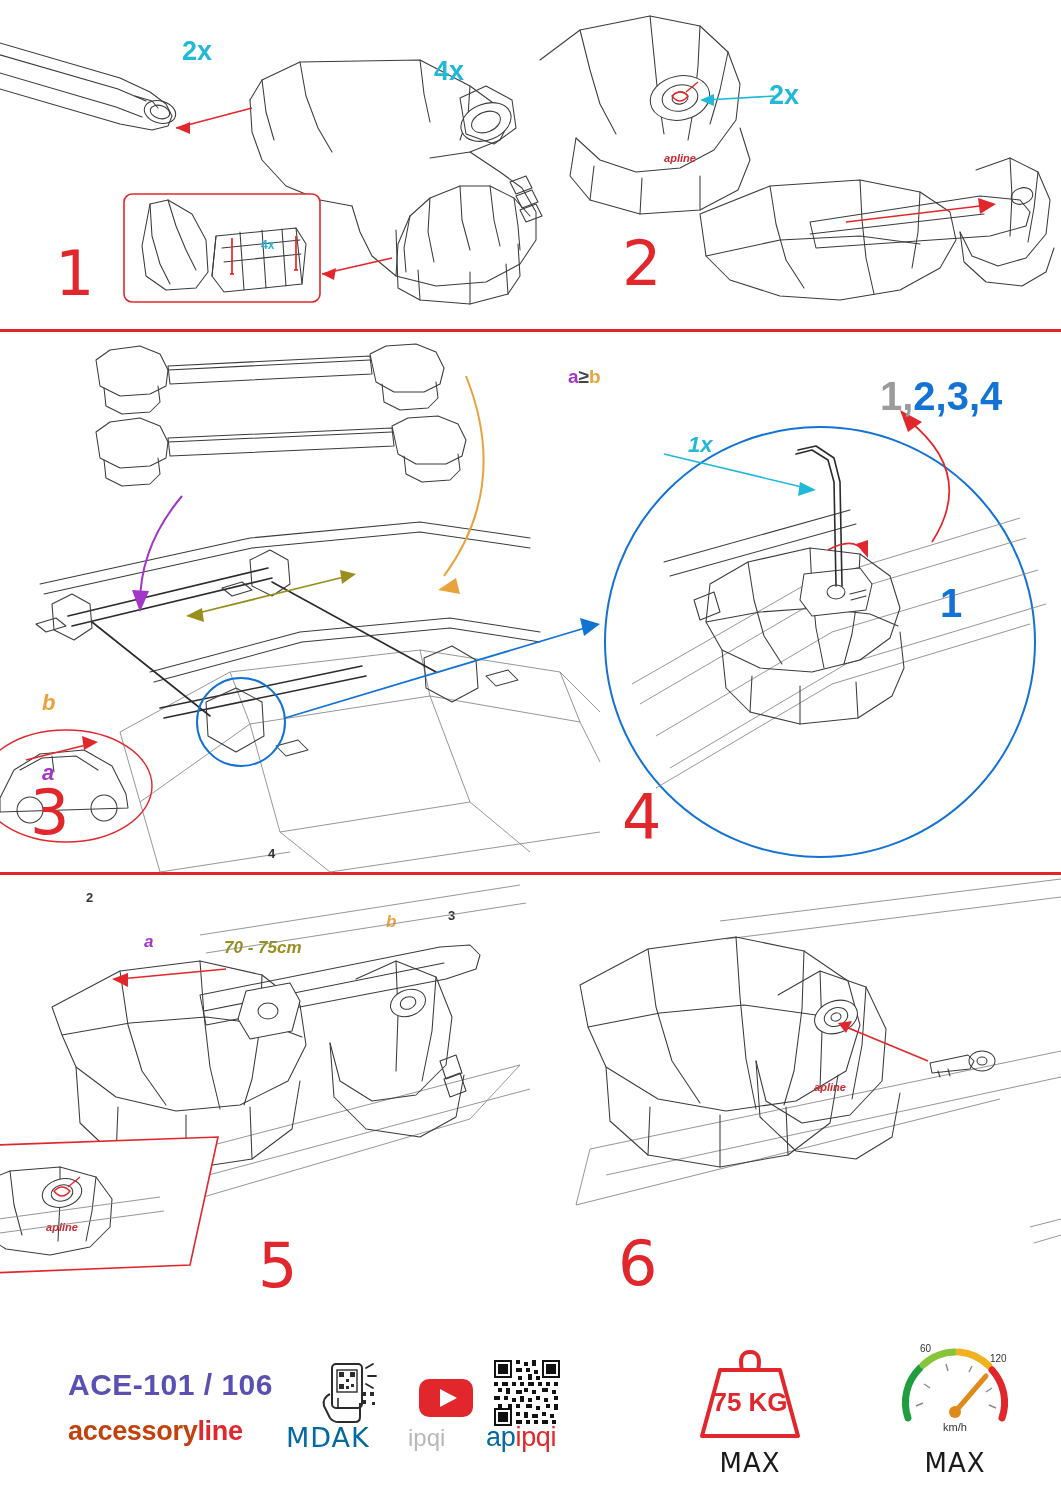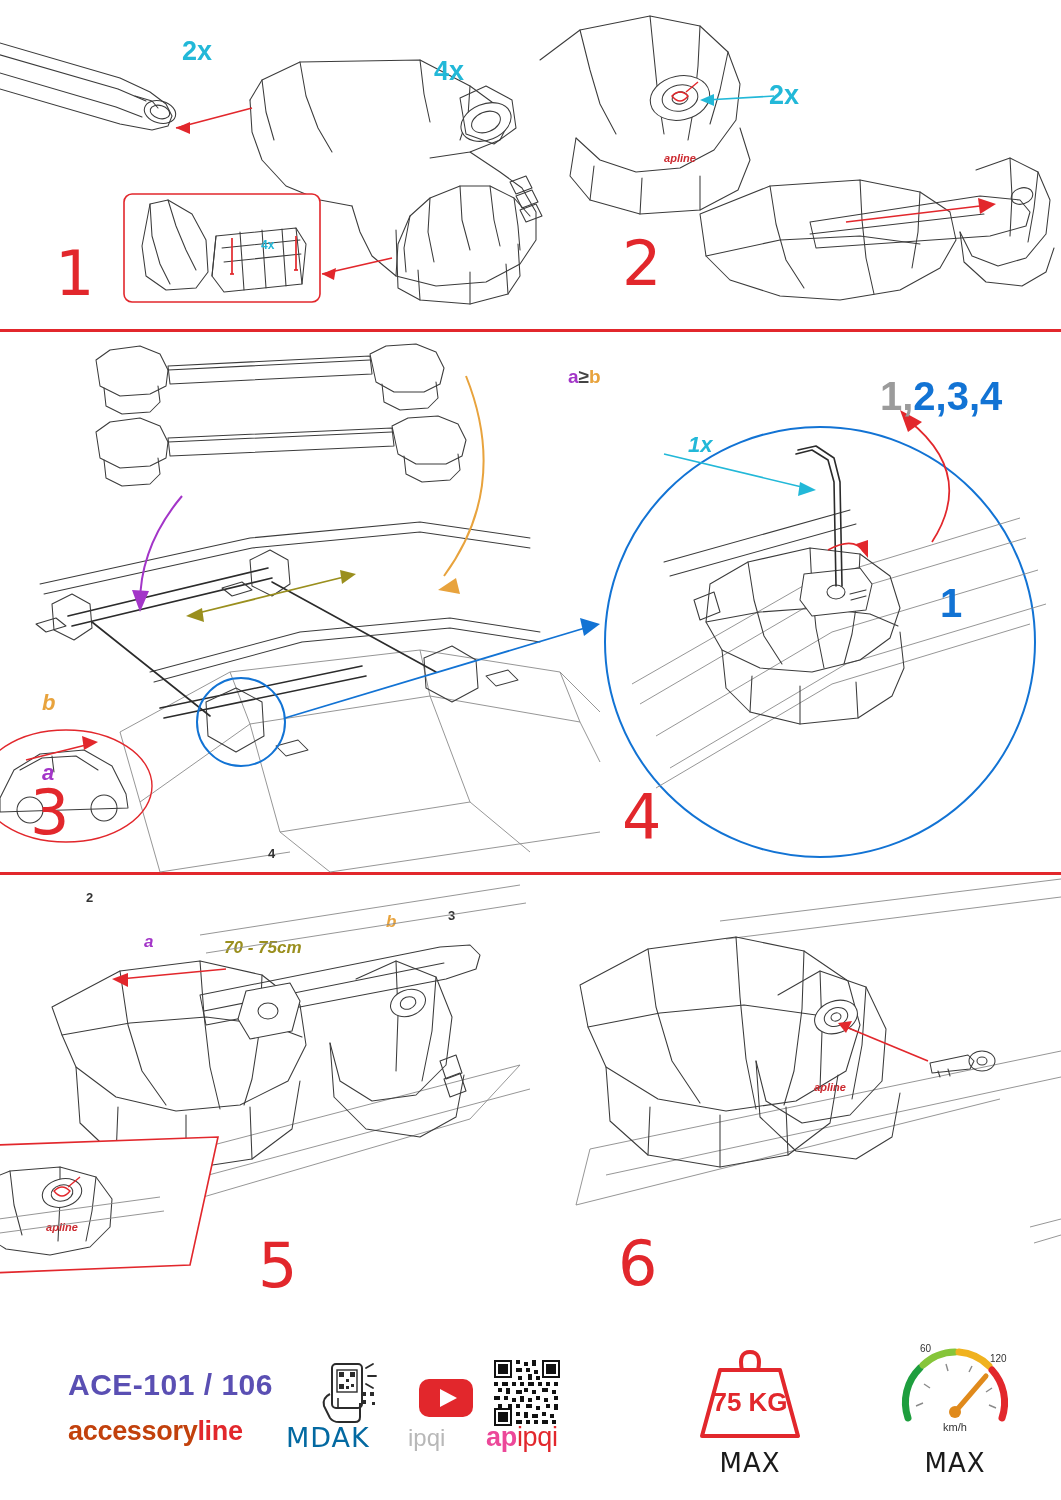--- a/index.html
+++ b/index.html
@@ -120,21 +120,21 @@
   }
   .brand-ipqi {
     font-size: 24px;
     color: #b8b8b8;
     letter-spacing: 0px;
   }
   .brand-apline {
     font-size: 27px;
     letter-spacing: -.3px;
   }
-  .brand-apline .dark { color: #ec4899; font-weight: bold; }
+  .brand-apline .dark { color: #0369a1; }
   .brand-apline .red { color: #e2272c; }
 
   .max-label {
     font-size: 26px;
     color: #1a1a1a;
     letter-spacing: 1px;
     font-family: "DejaVu Sans", sans-serif;
   }
   .weight-text {
     font-size: 26px;

